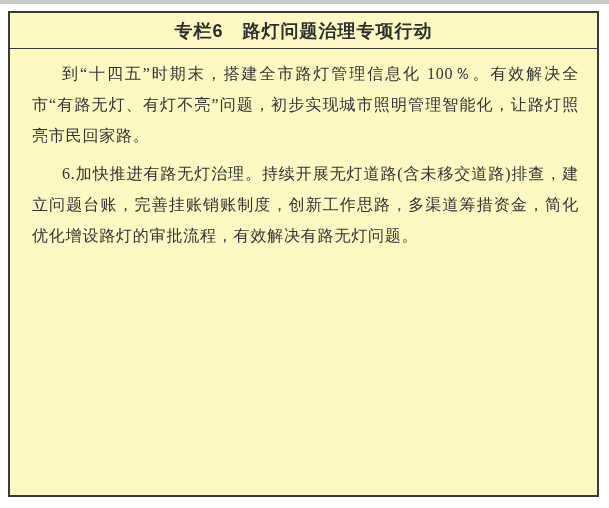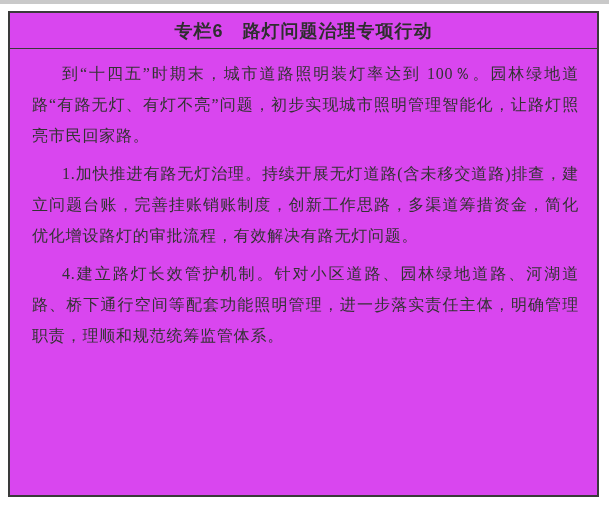--- a/index.html
+++ b/index.html
@@ -23,21 +23,21 @@
     background: #c9c9c9;
   }
   .panel {
     position: absolute;
     left: 8px;
     top: 11px;
     width: 591px;
     height: 486px;
     box-sizing: border-box;
     border: 2px solid #3a3a3a;
-    background: #d946ef;
+    background: #fef9c3;
   }
   .panel-title {
     height: 36px;
     box-sizing: border-box;
     border-bottom: 1px solid #3a3a3a;
     display: flex;
     align-items: center;
     justify-content: center;
     font-family: "Liberation Sans", sans-serif;
     font-weight: bold;
@@ -61,18 +61,17 @@
 </head>
 <body>
 
 <div>
   <div class="top-edge"></div>
 
   <div class="panel">
     <div class="panel-title">专栏6　路灯问题治理专项行动</div>
 
     <div class="panel-body">
-      <p>到“十四五”时期末，城市道路照明装灯率达到 100％。园林绿地道路“有路无灯、有灯不亮”问题，初步实现城市照明管理智能化，让路灯照亮市民回家路。</p>
-      <p>1.加快推进有路无灯治理。持续开展无灯道路(含未移交道路)排查，建立问题台账，完善挂账销账制度，创新工作思路，多渠道筹措资金，简化优化增设路灯的审批流程，有效解决有路无灯问题。</p>
-      <p>4.建立路灯长效管护机制。针对小区道路、园林绿地道路、河湖道路、桥下通行空间等配套功能照明管理，进一步落实责任主体，明确管理职责，理顺和规范统筹监管体系。</p>
+      <p>到“十四五”时期末，搭建全市路灯管理信息化 100％。有效解决全市“有路无灯、有灯不亮”问题，初步实现城市照明管理智能化，让路灯照亮市民回家路。</p>
+      <p>6.加快推进有路无灯治理。持续开展无灯道路(含未移交道路)排查，建立问题台账，完善挂账销账制度，创新工作思路，多渠道筹措资金，简化优化增设路灯的审批流程，有效解决有路无灯问题。</p>
     </div>
   </div>
 </div>
 
 </body></html>

